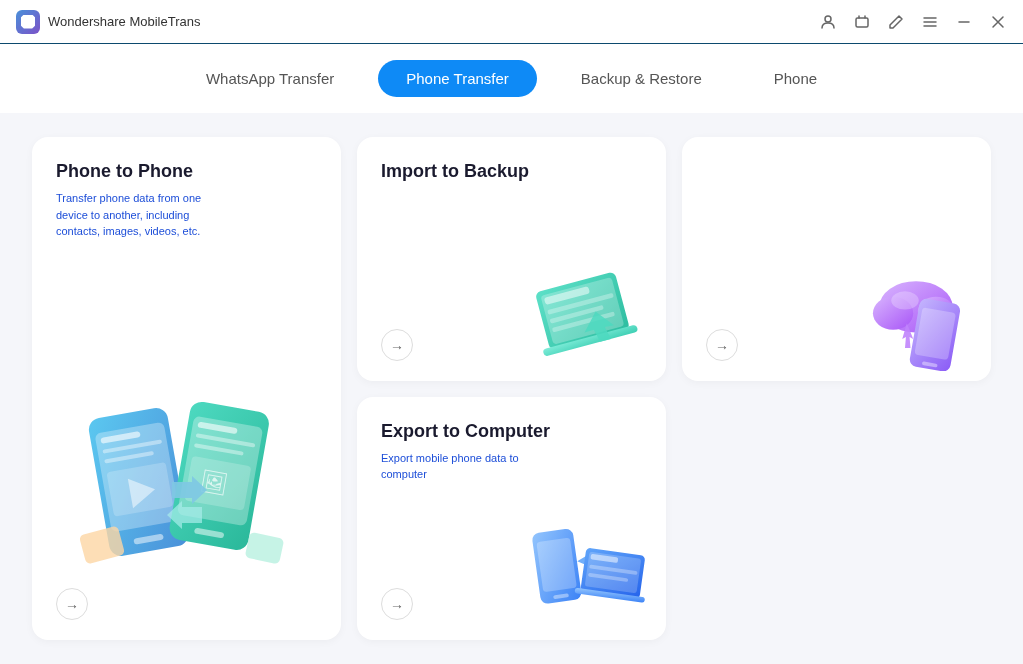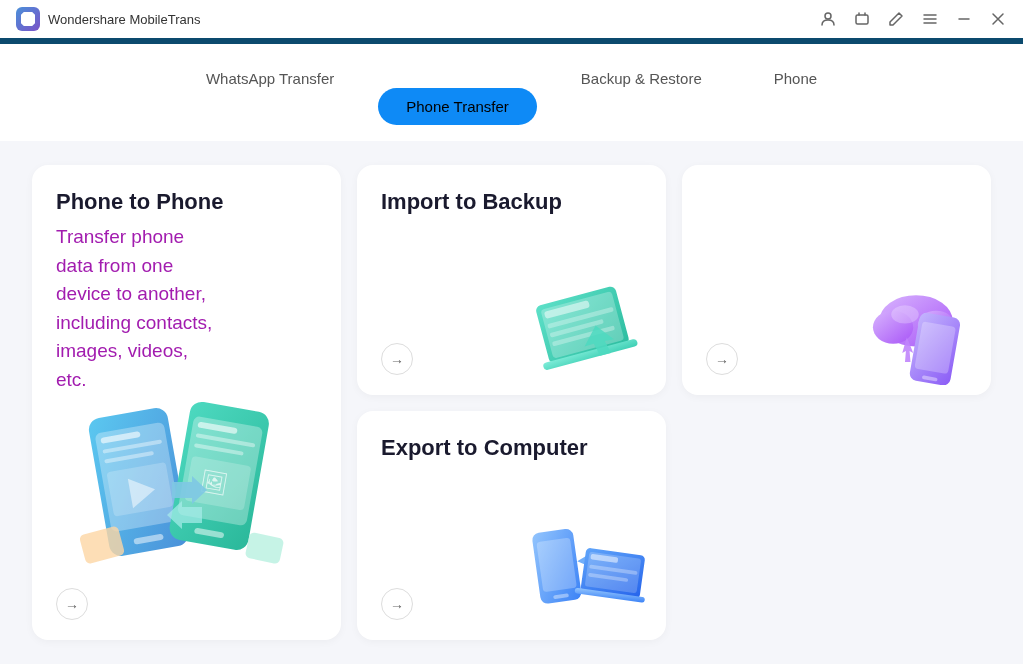--- a/index.html
+++ b/index.html
@@ -14,21 +14,21 @@
     }
 
     
     .title-bar {
       background: #fff;
       display: flex;
       align-items: center;
       justify-content: space-between;
       padding: 18px 16px;
       height: 44px;
-      border-bottom: 6px solid #0c4a6e;
+      border-bottom: 1px solid #0c4a6e;
       -webkit-app-region: drag;
       flex-shrink: 0;
     }
     .title-bar-left {
       display: flex;
       align-items: center;
       gap: 8px;
     }
     .app-icon {
       width: 24px;
@@ -64,41 +64,40 @@
       display: flex;
       align-items: center;
       justify-content: center;
       font-size: 15px;
     }
 
     
     .nav-bar {
       background: #fff;
       display: flex;
-      align-items: flex-start;
+      align-items: flex-end;
       justify-content: center;
       padding: 16px 0;
       gap: 16px;
       flex-shrink: 0;
     }
     .nav-tab {
       padding: 10px 28px;
       border-radius: 30px;
       font-size: 15px;
       font-weight: 500;
       cursor: pointer;
       border: none;
       background: transparent;
       color: #555;
       transition: all 0.2s;
     }
     .nav-tab.active {
       background: #0e8af6;
-      color: #000000;
-      margin-top: 28px;
+      color: #ffffff;
     }
 
     
     .main-content {
       flex: 1;
       padding: 24px 32px;
       display: grid;
       grid-template-columns: 1fr 1fr 1fr;
       grid-template-rows: 1fr 1fr;
       gap: 16px;
@@ -114,28 +113,28 @@
       overflow: hidden;
       cursor: pointer;
       transition: box-shadow 0.2s;
       box-shadow: 0 2px 8px rgba(0,0,0,0.04);
     }
     .card-large {
       grid-row: 1 / 3;
     }
 
     .card-title {
-      font-size: 22px;
+      font-size: 18px;
       font-weight: 700;
       color: #1a1a2e;
       margin-bottom: 8px;
     }
     .card-desc {
-      font-size: 19px;
-      color: #a21caf;
+      font-size: 11px;
+      color: #1d4ed8;
       line-height: 1.5;
       max-width: 160px;
     }
 
     .arrow-btn {
       position: absolute;
       bottom: 20px;
       left: 24px;
       width: 32px;
       height: 32px;
@@ -359,20 +358,21 @@
         <rect x="4" y="10" width="37" height="52" rx="4" fill="rgba(255,255,255,0.25)"></rect>
         <rect x="14" y="68" width="17" height="4" rx="2" fill="rgba(255,255,255,0.4)"></rect>
       </g>
 
       <path d="M55 68 L62 85 L58 83 L59 95 L53 95 L54 83 L50 85 Z" fill="#c084fc" opacity="0.9" transform="translate(5,0)"></path>
     </svg>
   </div>
 
   <div class="card">
     <div class="card-title">Export to Computer</div>
+    <div class="card-desc">Export mobile phone data to computer</div>
     <div class="arrow-btn">→</div>
 
     <svg class="illus-export" viewBox="0 0 140 120" xmlns="http://www.w3.org/2000/svg">
       <defs>
         <linearGradient id="gBlue2" x1="0" y1="0" x2="1" y2="1">
           <stop offset="0%" stop-color="#93c5fd"></stop>
           <stop offset="100%" stop-color="#3b82f6"></stop>
         </linearGradient>
         <linearGradient id="gLaptop2" x1="0" y1="0" x2="1" y2="1">
           <stop offset="0%" stop-color="#60a5fa"></stop>

